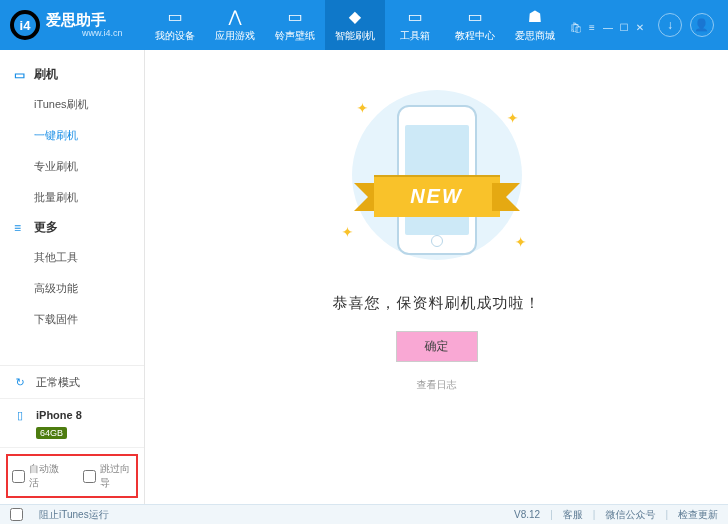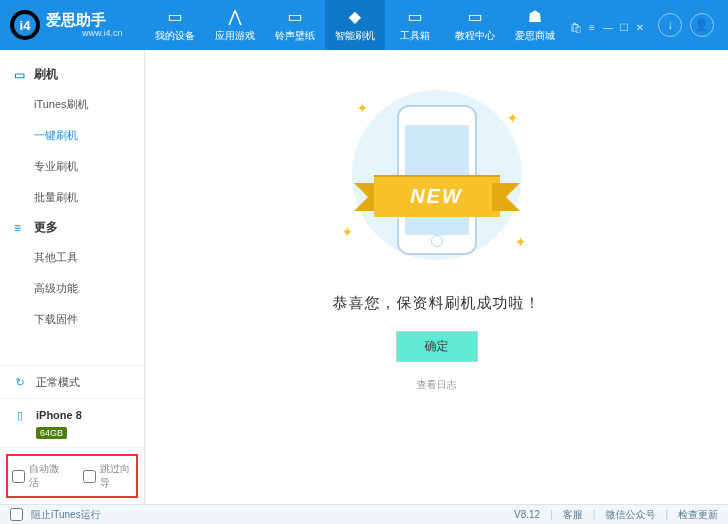--- a/index.html
+++ b/index.html
@@ -44,25 +44,25 @@
   .phone::after { content:""; position:absolute; bottom:6px; left:50%; transform:translateX(-50%); width:10px;height:10px;border:1.5px solid #b8d6e8;border-radius:50%; }
   .ribbon { position:absolute; top:85px; left:50%; transform:translateX(-50%); width:150px; height:42px; }
   .ribbon-body { position:absolute; left:12px; right:12px; top:0; bottom:0; background:#f9c22a; display:flex;align-items:center;justify-content:center; font-weight:bold; font-style:italic; color:#fff; font-size:20px; letter-spacing:2px; box-shadow:0 2px 0 #d9a618 inset;}
   .ribbon::before, .ribbon::after { content:""; position:absolute; top:8px; width:0;height:0; border:14px solid #e5a912; }
   .ribbon::before { left:-8px; border-left-color:transparent; }
   .ribbon::after { right:-8px; border-right-color:transparent; }
   .spark { position:absolute; color:#f9c22a; font-size:14px;}
   .s1{top:10px;left:20px;} .s2{top:20px;right:18px;} .s3{bottom:30px;left:5px;} .s4{bottom:20px;right:10px;}
 
   .result-text { margin-top:24px; font-size:15px; color:#333; letter-spacing:1px; }
-  .confirm-btn { margin-top:18px; padding:6px 28px; border:1px solid #ccc; background:#5eead4; font-size:12px; color:#444; cursor:pointer; }
+  .confirm-btn { margin-top:18px; padding:6px 28px; border:1px solid #ccc; background:#f9a8d4; font-size:12px; color:#444; cursor:pointer; }
   .log-link { margin-top:16px; font-size:10px; color:#999; cursor:pointer; }
 
   .footer { height:20px; background:#f0f6fa; border-top:1px solid #d8e6f0; display:flex; align-items:center; padding:0 10px; font-size:10px; color:#5c7a93; }
-  .footer .left { display:flex; align-items:center; gap:8px;}
+  .footer .left { display:flex; align-items:center; gap:16px;}
   .footer .right { margin-left:auto; display:flex; align-items:center; gap:10px; }
   .footer .sep { color:#b6cad9; }
 </style>
 </head>
 <body>
 
 <div class="header">
   <div class="logo-wrap">
     <div class="logo-circle">i4</div>
     <div>

